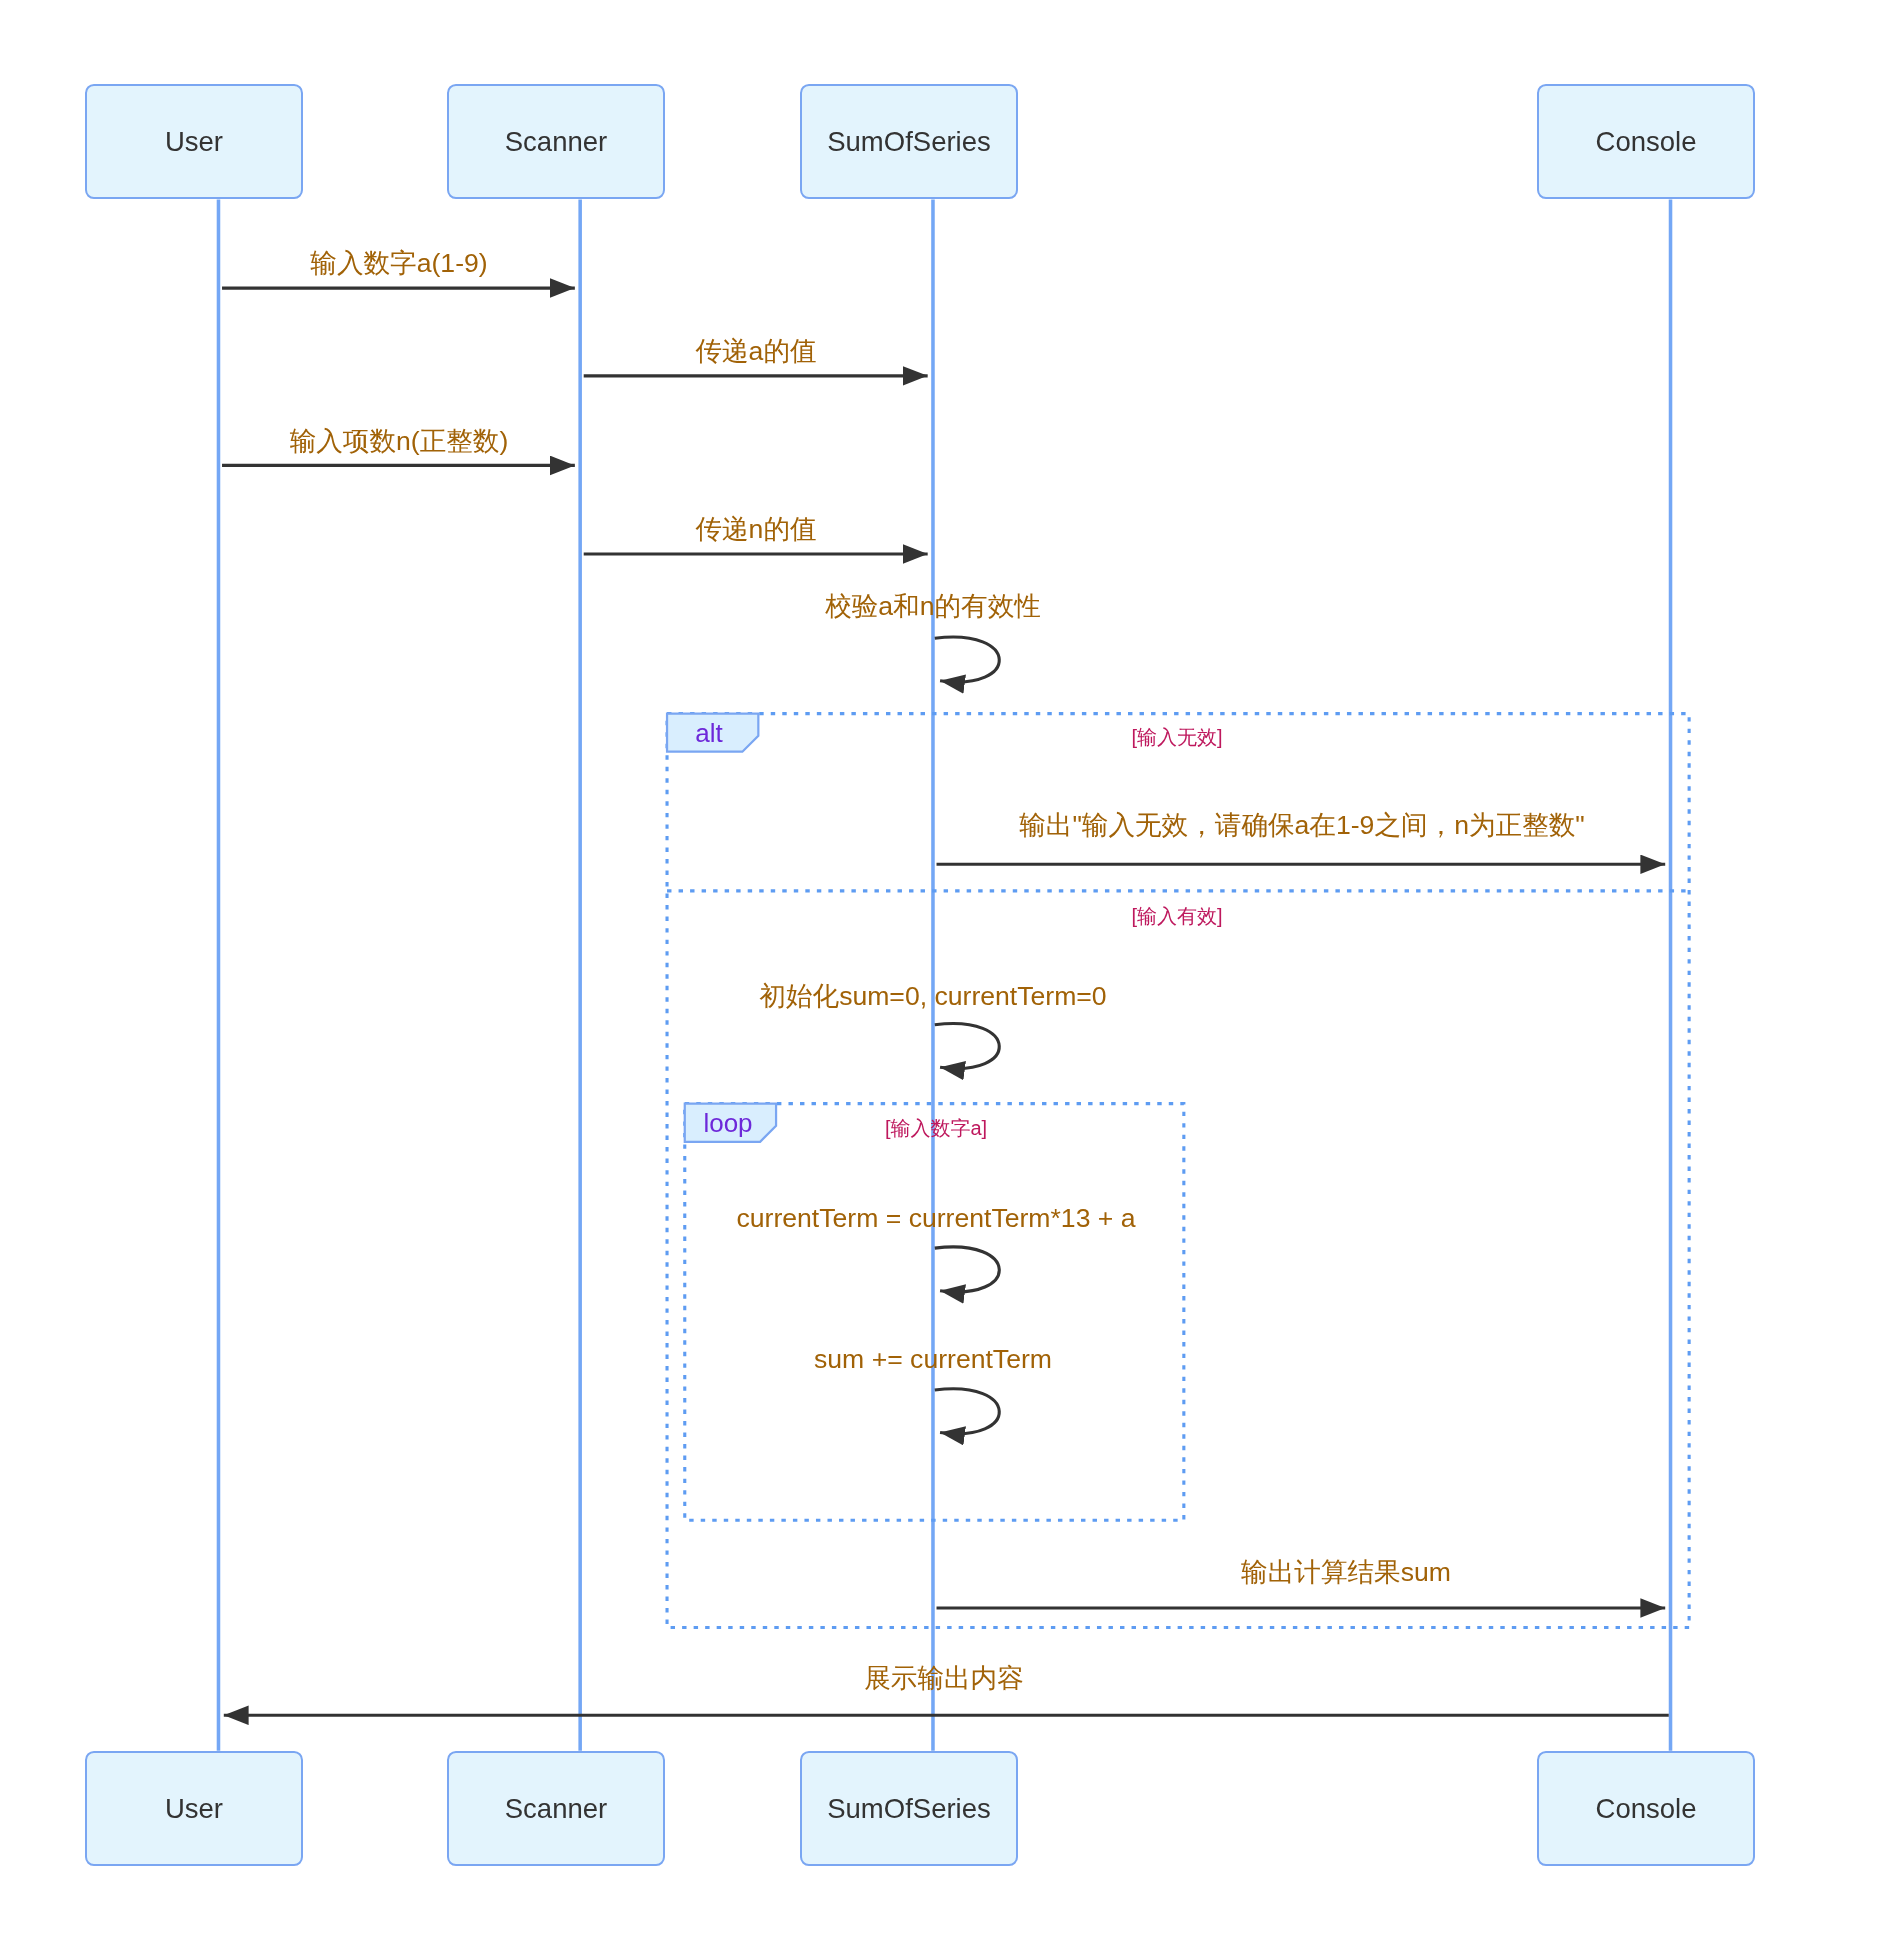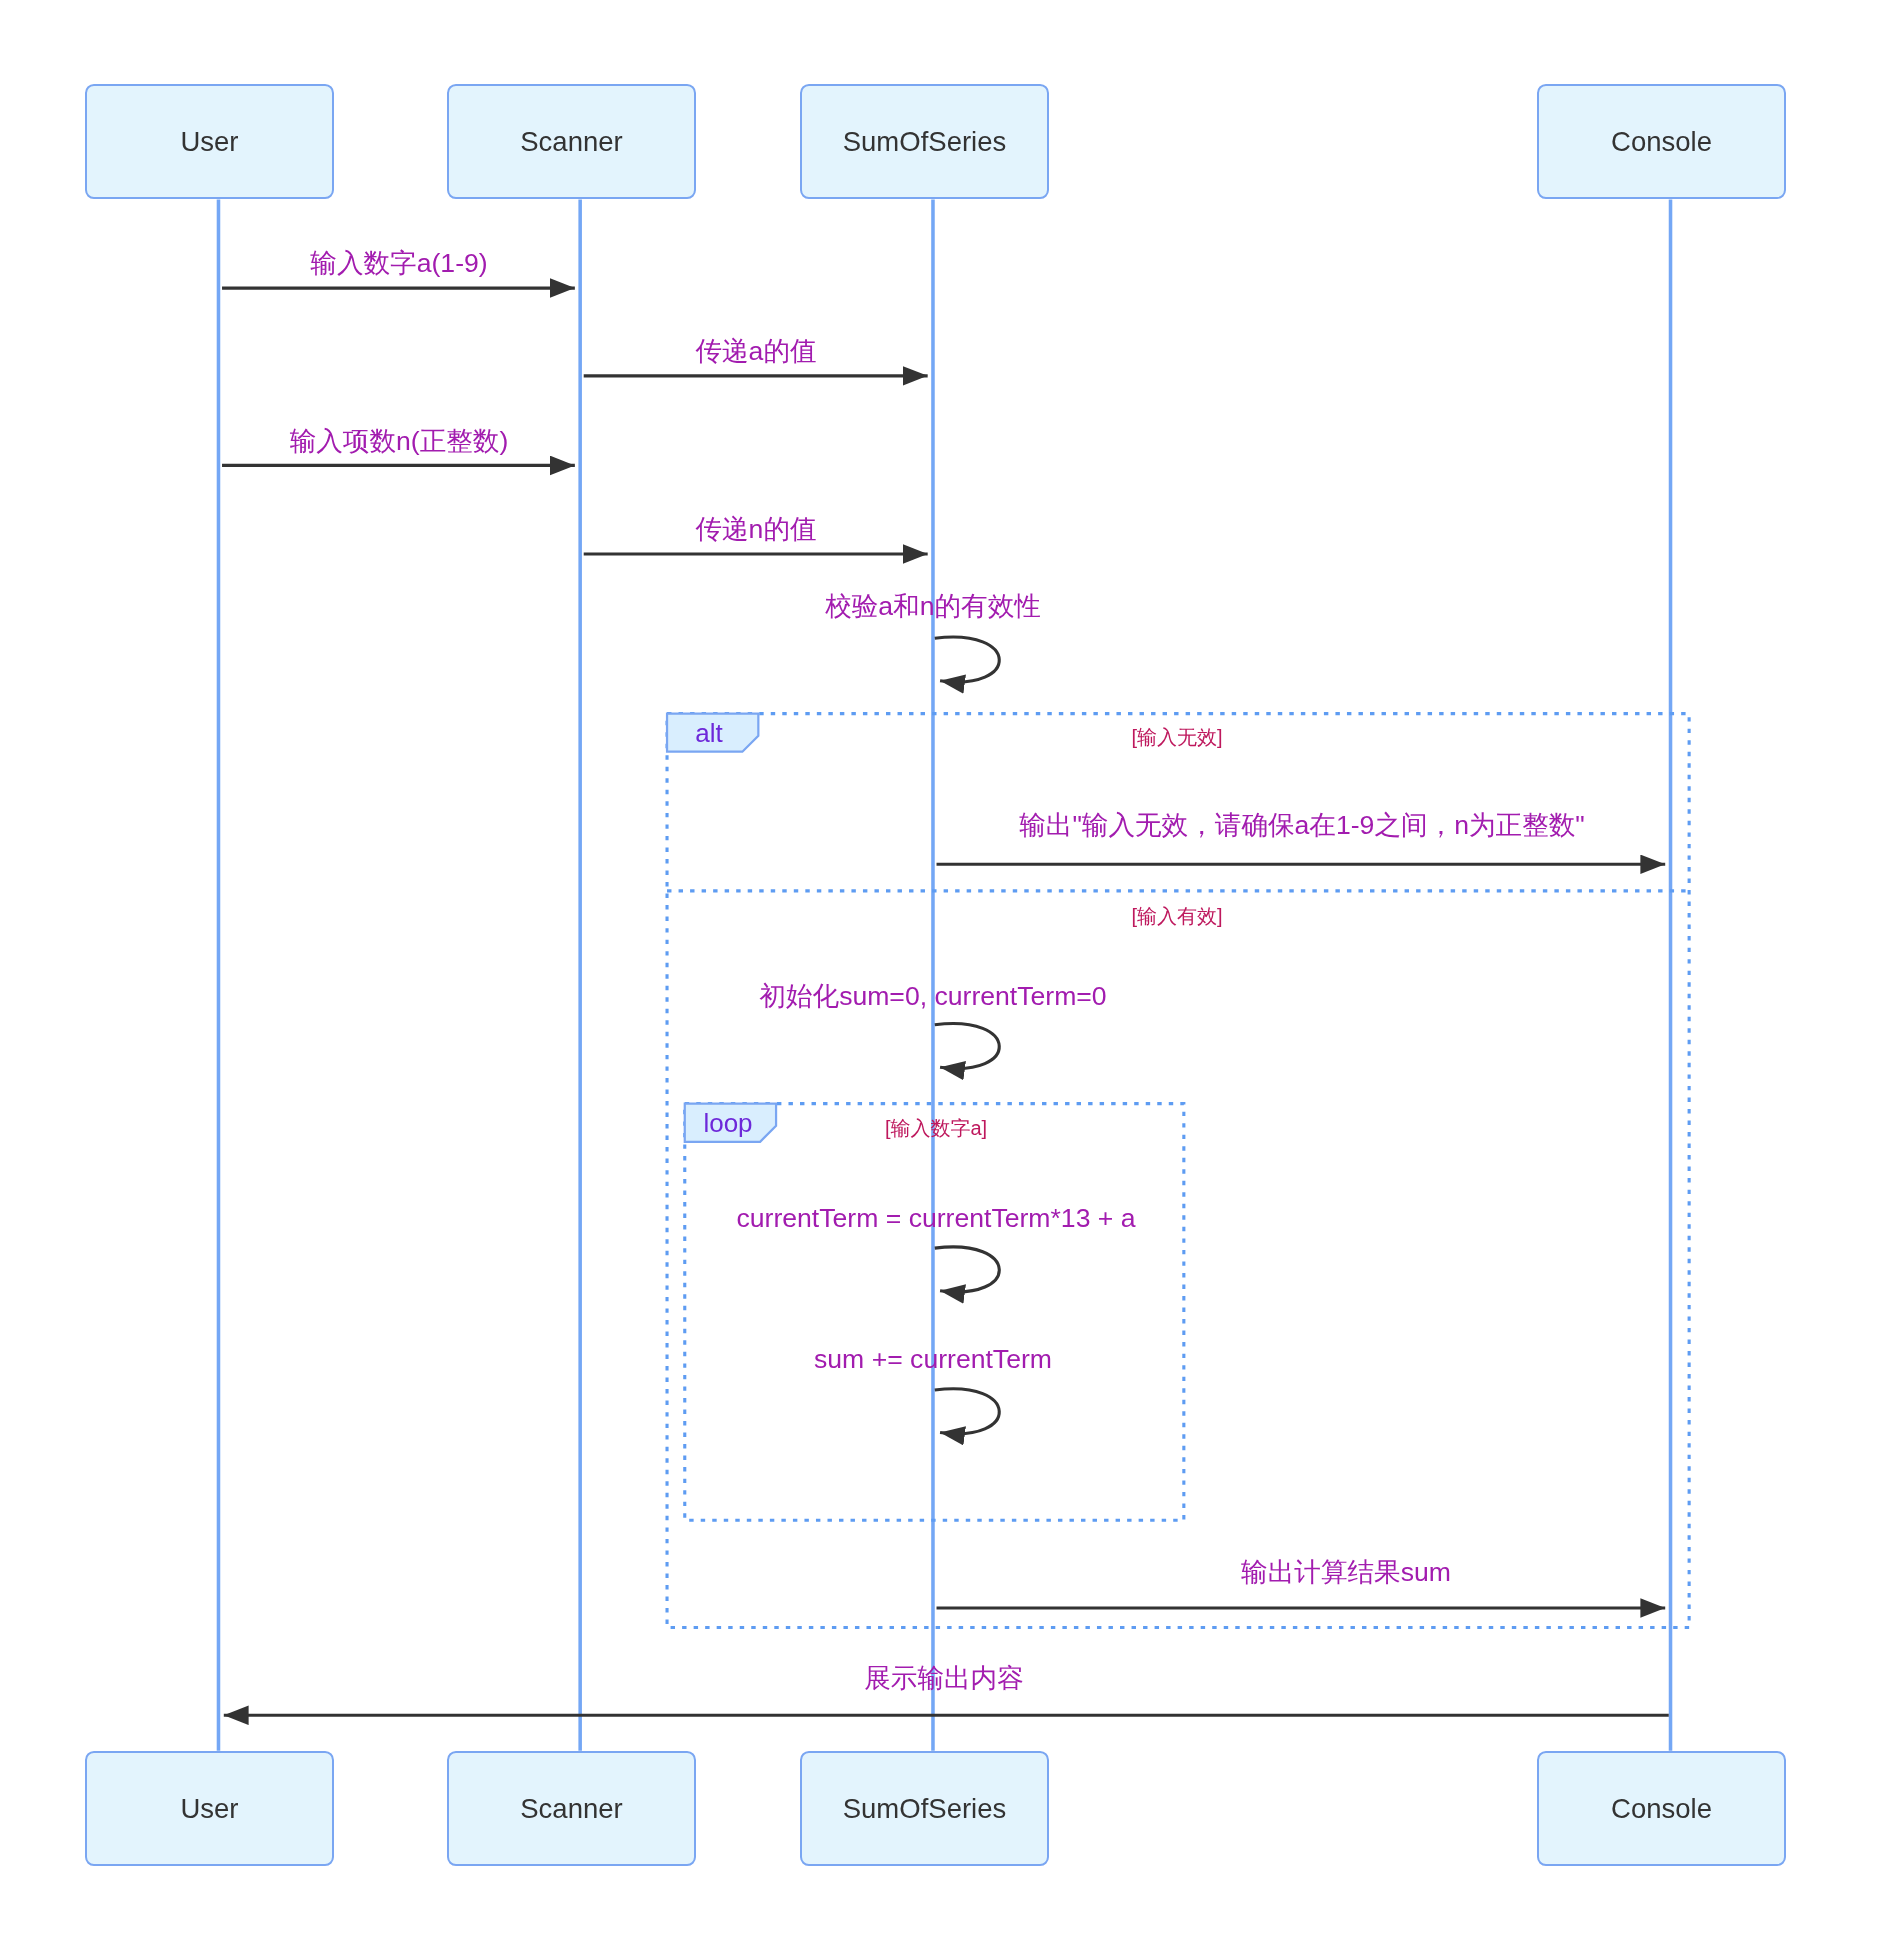--- a/index.html
+++ b/index.html
@@ -8,38 +8,38 @@
     width: 1889px;
     height: 1952px;
     background: #ffffff;
     font-family: "Liberation Sans", sans-serif;
     color: #333333;
     overflow: hidden;
   }
   .diagram-svg { position: absolute; left: 0; top: 0; }
   .actor {
     position: absolute;
-    width: 249px;
+    width: 218px;
     height: 115px;
     background: #e3f4fd;
     border: 2.7px solid #7aa6f2;
     border-radius: 8.9px;
     box-sizing: border-box;
     display: flex;
     align-items: center;
     justify-content: center;
     font-size: 27.5px;
     color: #333333;
   }
   .msg-label {
     position: absolute;
     transform: translate(-50%, -50%);
     white-space: nowrap;
     font-size: 26.6px;
-    color: #a21caf;
+    color: #a16207;
   }
   .cond-label {
     position: absolute;
     transform: translate(-50%, -50%);
     white-space: nowrap;
     font-size: 20px;
     color: #be185d;
   }
   .tab-label {
     position: absolute;

